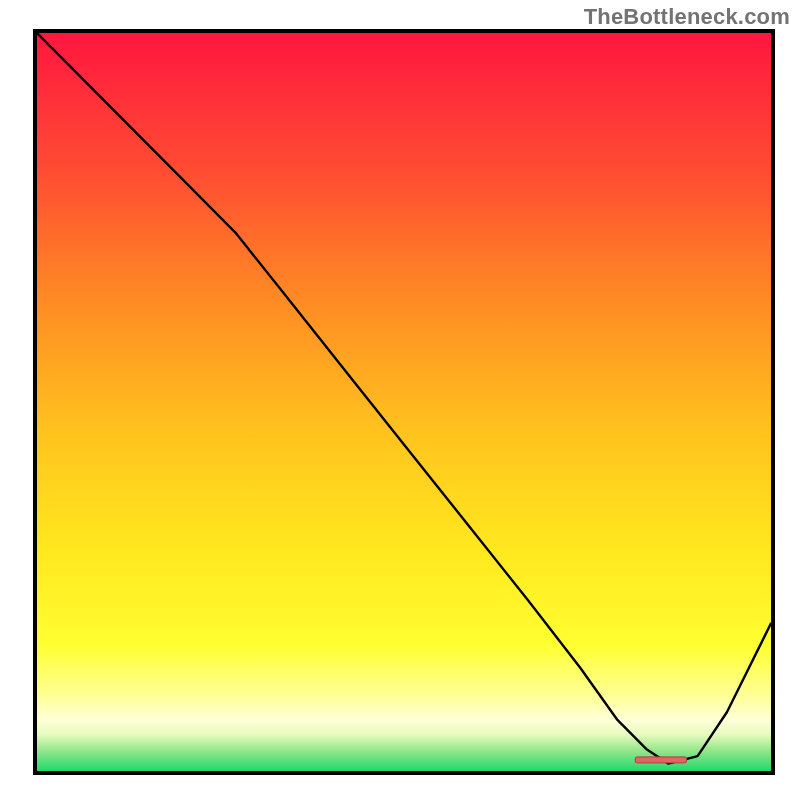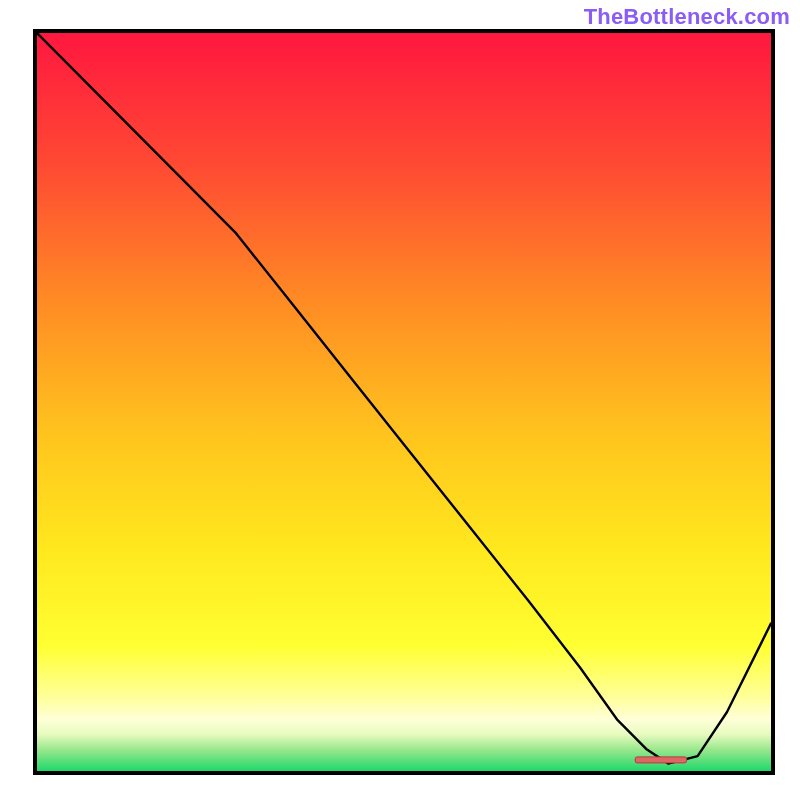--- a/index.html
+++ b/index.html
@@ -15,21 +15,21 @@
     position: relative;
     width: 800px;
     height: 800px;
   }
   .watermark {
     position: absolute;
     top: 4px;
     right: 10px;
     font-size: 22px;
     font-weight: bold;
-    color: #8b5cf6;
+    color: #737373;
     letter-spacing: 0.2px;
   }
   .plot-wrap {
     position: absolute;
     left: 33px;
     top: 29px;
     width: 734px;
     height: 738px;
     border: 4px solid #000;
     box-sizing: content-box;

